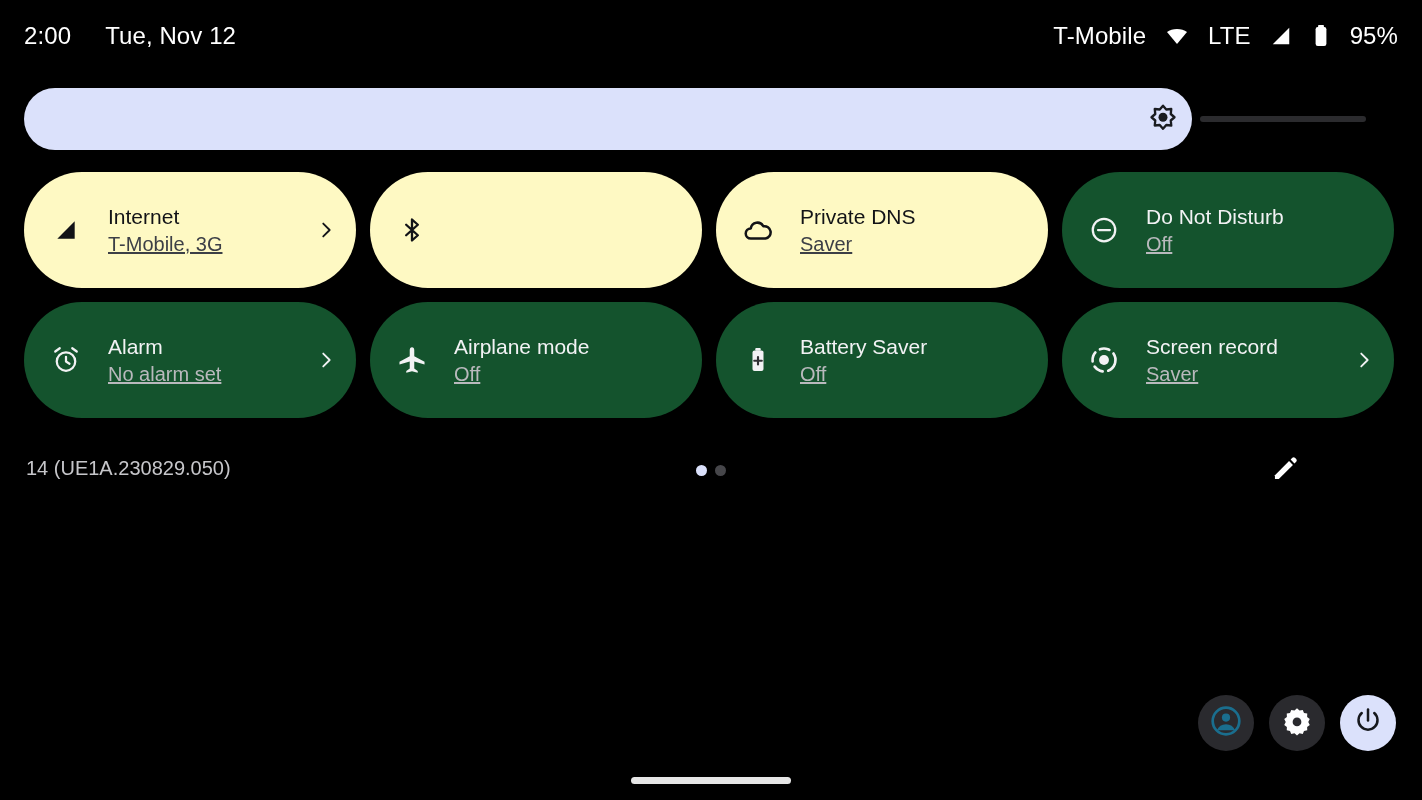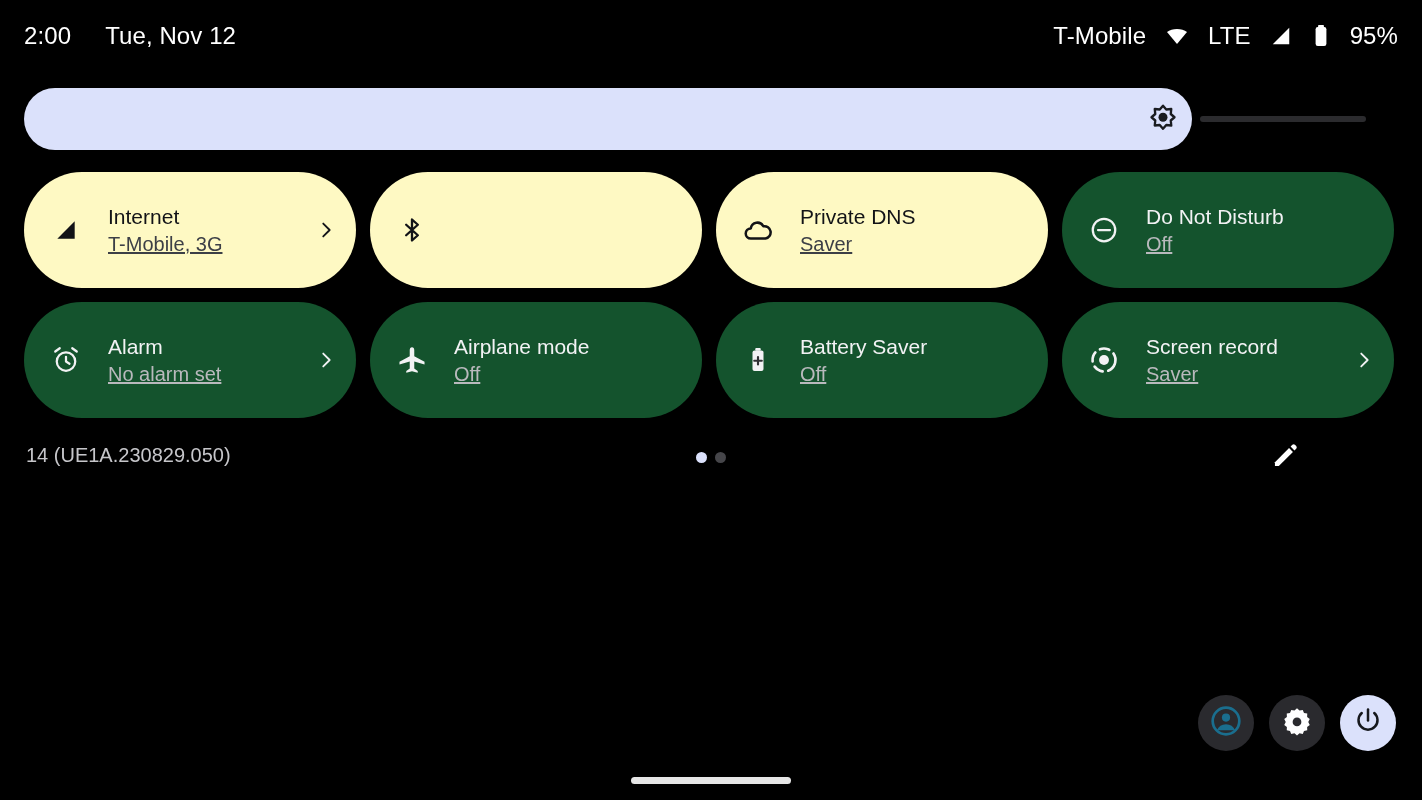--- a/index.html
+++ b/index.html
@@ -89,21 +89,21 @@
   .tile.inactive .tile-sub { color: #b9b9bd; }
   .tile-chevron {
     margin-left: auto;
     width: 24px; height: 24px;
     display: flex; align-items: center; justify-content: center;
     flex: 0 0 24px;
   }
 
   
   #qs-footer {
-    position: absolute; left: 0; top: 438px;
+    position: absolute; left: 0; top: 451px;
     width: 1342px; height: 38px; text-align: right;
   }
   #build-text {
     position: absolute; left: 26px; top: 6px;
     font-size: 20px; color: #c6c6ca;
     white-space: nowrap;
   }
   #page-dots {
     position: absolute; left: 0; top: 0;
     width: 1422px; height: 38px;

